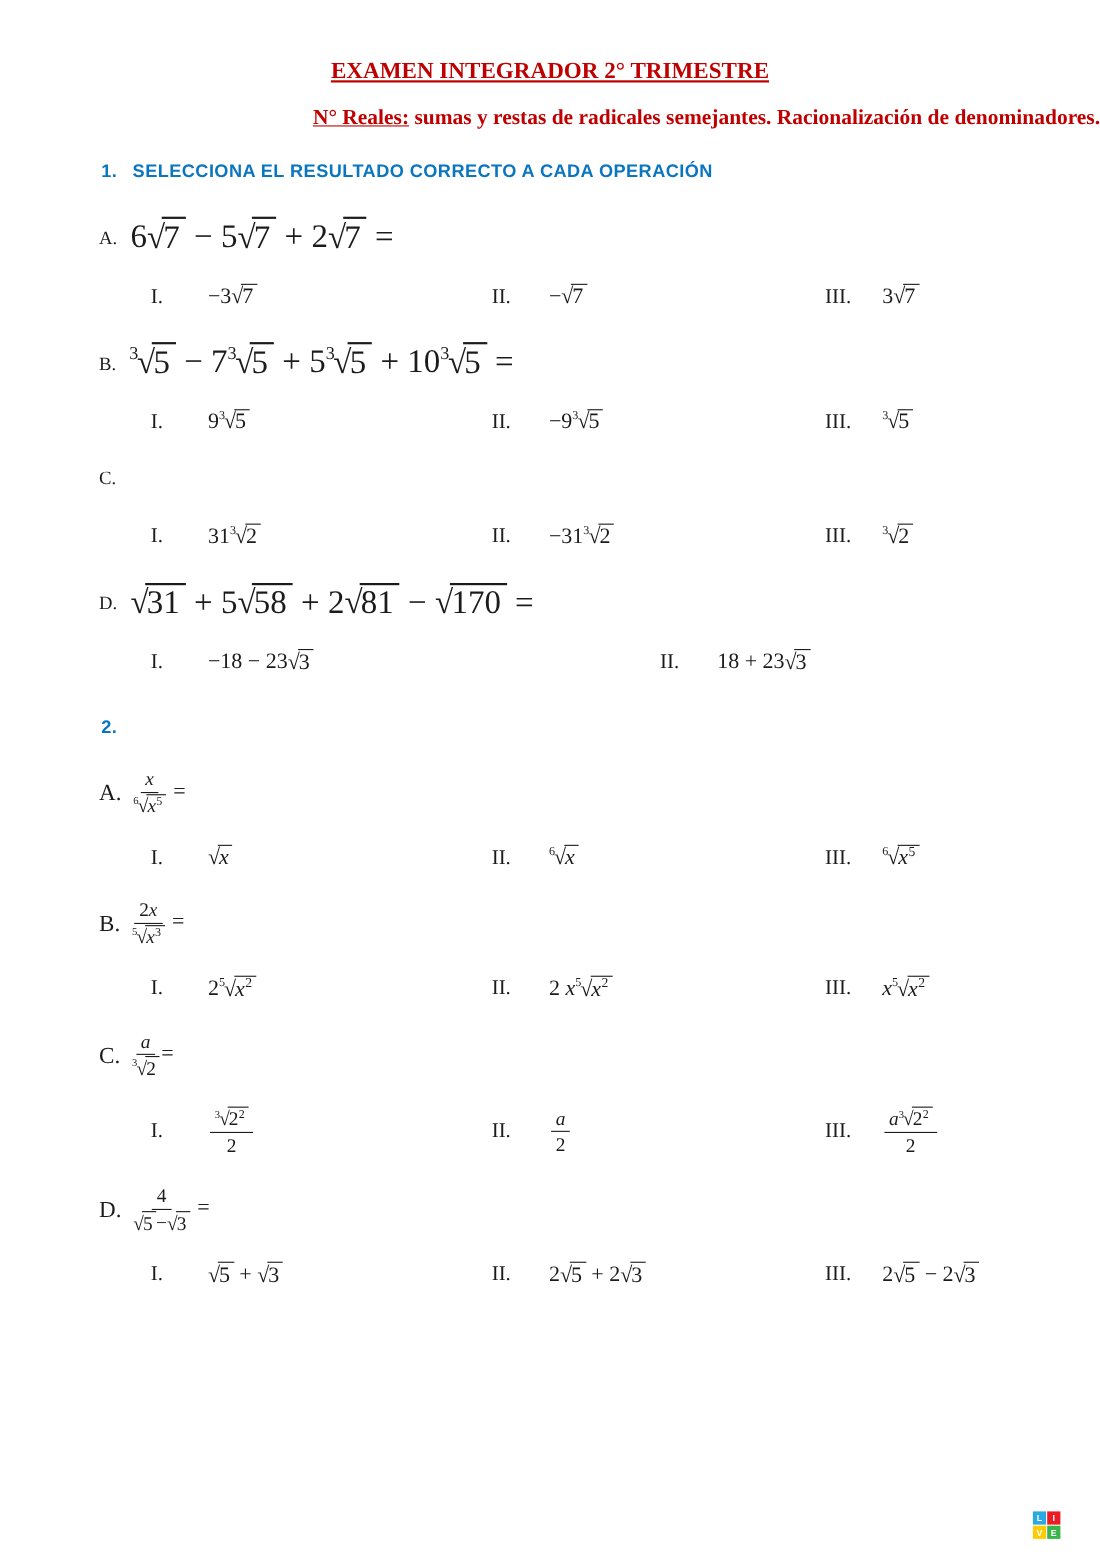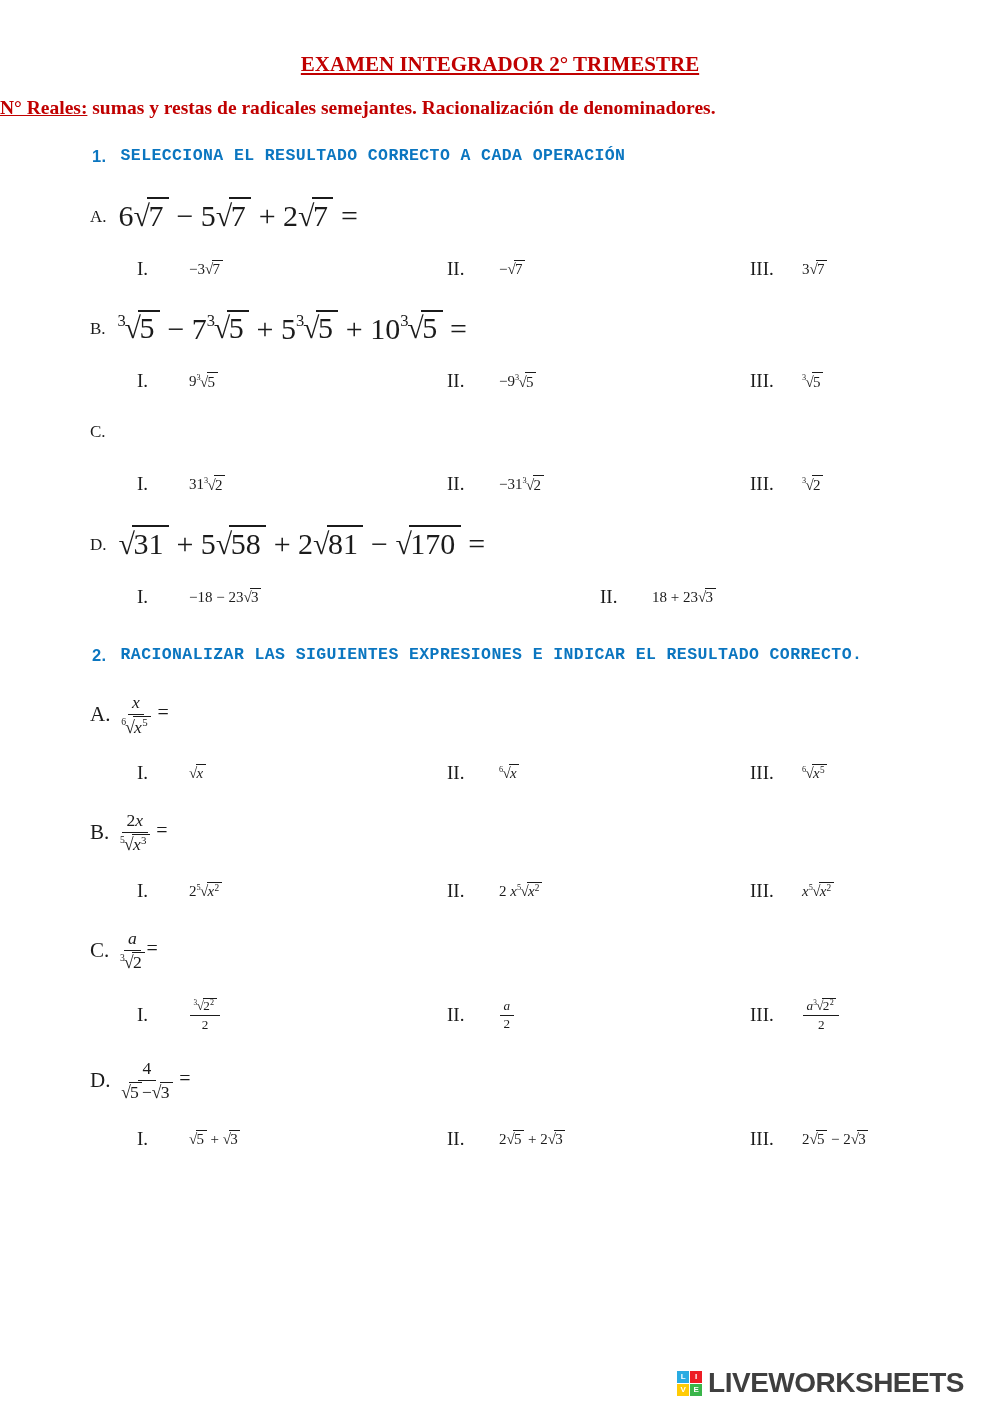--- a/index.html
+++ b/index.html
@@ -10,51 +10,51 @@
   }
   .page { width:100%; height:100%; padding-top:52px; position:relative; }
 
   .u { text-decoration:underline; }
 
   .title {
     text-align:center; color:#c00000; font-weight:bold; font-size:21px;
     font-family:"Liberation Serif", serif;
   }
   .subtitle {
-    text-align:left; color:#c00000; font-weight:bold; font-size:19.5px;
+    text-align:right; color:#c00000; font-weight:bold; font-size:19.5px;
     margin-top:20px;
   }
   .activities {
     color:#c00000; font-weight:bold; font-size:20.5px; margin:22px 0 0 64px;
   }
 
   .qheader {
     display:flex; gap:14px; margin:26px 0 0 92px;
     color:#0b76c0; font-family:"Liberation Sans", sans-serif;
     font-weight:bold; font-size:16.5px; letter-spacing:0.4px; line-height:1.35;
   }
   .qheader .qnum { flex:0 0 auto; }
-  .qheader .qprompt { flex:0 1 auto; max-width:745px;font-family:Liberation Mono, monospace; }
+  .qheader .qprompt { flex:0 1 auto; max-width:745px; }
 
   .item { display:flex; margin-left:90px; }
   .item.q1 { align-items:flex-end; gap:12px; margin-top:30px; }
   .item.q1 .ilabel { font-size:17px; padding-bottom:6px; }
   .expr1 { font-size:30px;text-align:center; }
   .item.q2 { align-items:center; gap:9px; margin-top:26px; }
   .item.q2 .ilabel { font-size:21px; }
   .expr2 { font-size:20px; }
 
   .options {
     display:grid; grid-template-columns:310px 303px 1fr;
     margin:25px 0 0 137px; align-items:center;
   }
   .options.two { grid-template-columns:463px 1fr; }
   .opt { display:flex; align-items:center; gap:6px; cursor:pointer; }
   .olabel { width:46px; font-size:19px; flex:0 0 auto; }
-  .oval { font-size:15px; }
+  .oval { font-size:20px; }
 
   
   .math { white-space:nowrap; }
   .math i { font-style:italic; }
   .root { white-space:nowrap; }
   .ridx { font-size:0.55em; vertical-align:0.75em; line-height:0; margin-right:-0.08em; }
   .rsgn { display:inline-block; }
   .rbar {
     display:inline-block; border-top:0.075em solid currentColor;
     padding:0.02em 0.18em 0 0.05em; margin-left:-0.1em; line-height:1.08;
@@ -170,21 +170,20 @@
       <span class="math oval">−18 − 23<span class="root"><span class="rsgn">√</span><span class="rbar">3</span></span></span>
     </div>
     <div class="opt">
       <span class="olabel">II.</span>
       <span class="math oval">18 + 23<span class="root"><span class="rsgn">√</span><span class="rbar">3</span></span></span>
     </div>
   </div>
 
   <div class="qheader" style="margin-top:36px;">
     <span class="qnum">2.</span>
-    <span class="qprompt">RACIONALIZAR LAS SIGUIENTES EXPRESIONES E INDICAR EL RESULTADO CORRECTO.</span>
   </div>
 
   <div class="item q2">
     <span class="ilabel">A.</span>
     <span class="math expr2"><span class="frac">
           <span class="fnum"><i>x</i></span>
           <span class="fden"><span class="root"><span class="ridx">6</span><span class="rsgn">√</span><span class="rbar"><i>x</i><span class="msup">5</span></span></span></span>
         </span> =</span>
   </div>
   <div class="options">
@@ -278,17 +277,16 @@
   </div>
 
   <div class="footer">
     <a class="lw">
       <span class="lw-grid">
         <span class="sq c1">L</span>
         <span class="sq c2">I</span>
         <span class="sq c3">V</span>
         <span class="sq c4">E</span>
       </span>
-      <span class="lw-text">LIVEWORKSHEETS</span>
     </a>
   </div>
 
 </div>
 
 </body></html>

